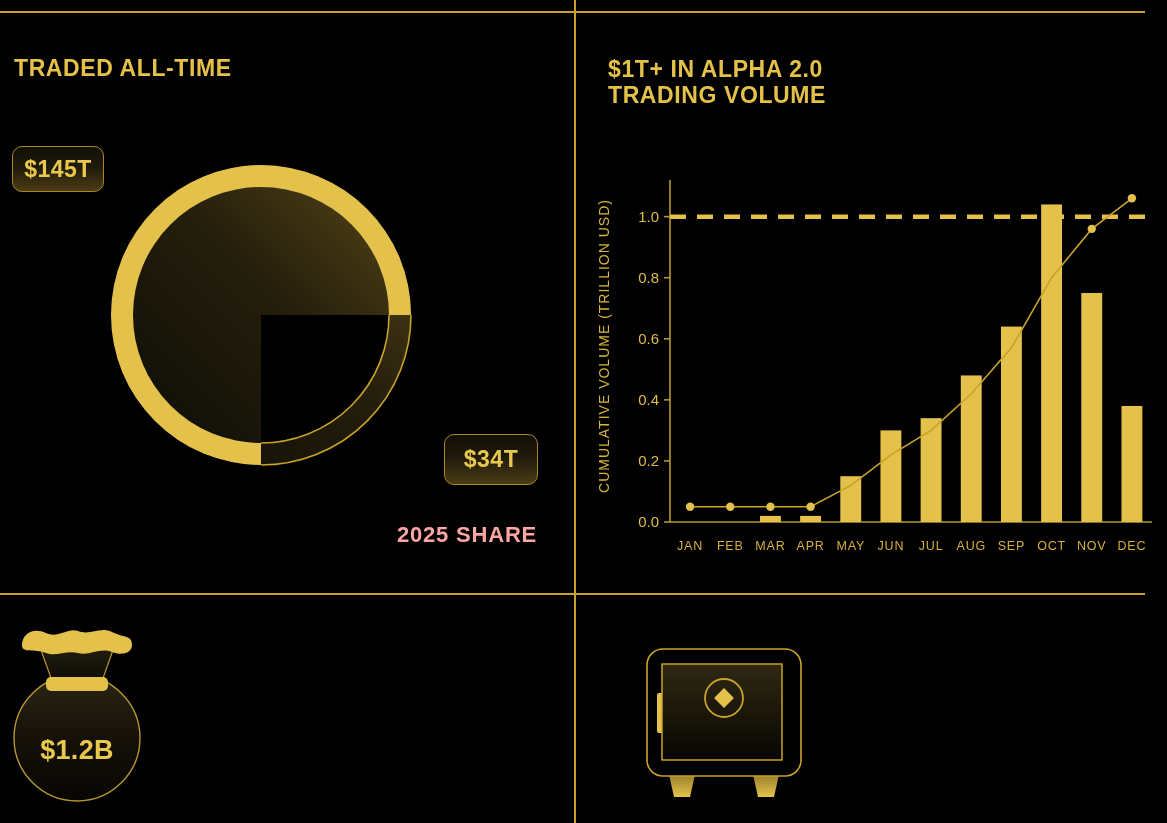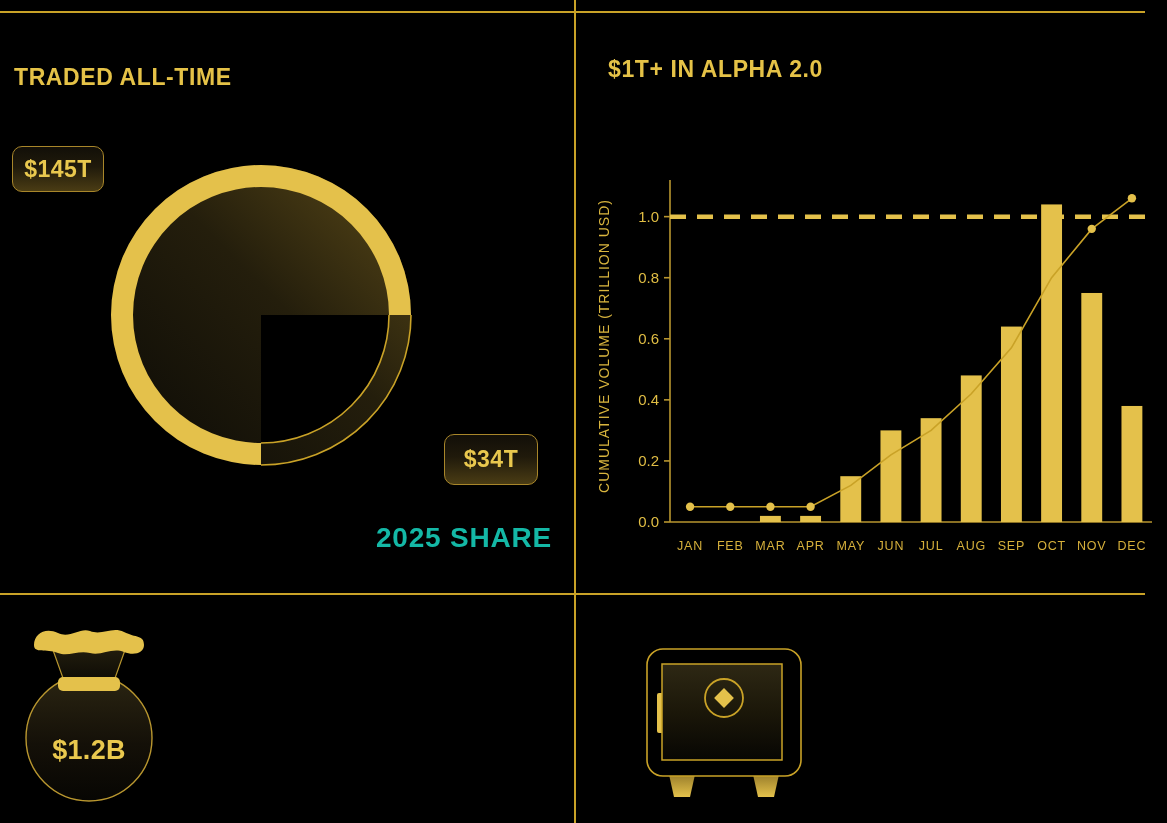--- a/index.html
+++ b/index.html
@@ -23,52 +23,52 @@
     font-size:23px; font-weight:bold; letter-spacing:0.6px;
     line-height:26px; color:#e5c247; text-transform:uppercase;
   }
   .subhead {
     font-size:15.5px; letter-spacing:0.9px; color:#d4ae3a;
     text-transform:uppercase; font-weight:400;
   }
 
   
   #panel-traded { position:absolute; left:0; top:0; width:574px; height:593px; }
-  #panel-traded .headline { position:absolute; left:14px; top:64px; }
+  #panel-traded .headline { position:absolute; left:14px; top:55px; }
 
   .badge {
     position:absolute;
     display:flex; align-items:center; justify-content:center;
     border:1px solid #a8862a; border-radius:10px;
     background:linear-gradient(180deg,#120f08 0%, #201a0b 45%, #4a3c14 100%);
     color:#e9c84e; font-weight:bold; letter-spacing:0.5px;
   }
   #badge-145t { left:12px; top:146px; width:92px; height:46px; font-size:23px; }
   #badge-34t  { left:444px; top:434px; width:94px; height:51px; font-size:23px; }
 
-  #share-label { position:absolute; left:376px; top:522px; font-size:28px;
-                 font-weight:bold; letter-spacing:0.8px; color:#14b8a6; }
+  #share-label { position:absolute; left:397px; top:522px; font-size:22px;
+                 font-weight:bold; letter-spacing:0.8px; color:#fca5a5; }
 
   #donut { position:absolute; left:86px; top:140px; width:350px; height:350px; }
 
   
   #panel-alpha { position:absolute; left:576px; top:0; width:591px; height:593px; }
   #panel-alpha .headline { position:absolute; left:32px; top:56px; }
   #panel-alpha .subhead  { position:absolute; left:33px; top:132px; }
   #chart { position:absolute; left:22px; top:168px; width:560px; height:400px; }
 
   .y-axis-title {
     position:absolute; left:-194px; top:170px; width:400px;
     transform:rotate(-90deg); transform-origin:center;
     text-align:center; font-size:14px; letter-spacing:1px;
     color:#d9b53e; text-transform:uppercase; white-space:nowrap;
   }
 
   
-  #panel-rewards { position:absolute; left:12px; top:595px; width:574px; height:192px; }
+  #panel-rewards { position:absolute; left:0; top:595px; width:574px; height:192px; }
   #bag { position:absolute; left:8px; top:28px; width:138px; height:185px; }
 
   
   #panel-balances { position:absolute; left:576px; top:595px; width:591px; height:228px; }
   #vault { position:absolute; left:48px; top:42px; width:200px; height:170px; }
 </style>
 </head>
 <body>
 
 <div class="stage">
@@ -117,20 +117,21 @@
       <span>$34T</span>
     </div>
 
     <div id="share-label">2025 SHARE</div>
   </section>
 
   <section id="panel-alpha">
 
     <h2 class="headline">
       <span>$1T+ IN ALPHA 2.0</span><br>
+      <span>TRADING VOLUME</span>
     </h2>
 
 
     <div id="chart">
       <div class="y-axis-title">CUMULATIVE VOLUME (TRILLION USD)</div>
       <svg id="chart-svg" width="560" height="400" viewBox="0 0 560 400">
           <line x1="72" y1="12" x2="72" y2="354" stroke="#b8962f" stroke-width="1.6"></line>
           <line x1="72" y1="354" x2="554" y2="354" stroke="#b8962f" stroke-width="1.6"></line>
           <line x1="66" y1="354" x2="72" y2="354" stroke="#b8962f" stroke-width="1.6"></line>
           <text x="61" y="359" fill="#e0bd44" font-size="15" text-anchor="end" font-family="&quot;Liberation Sans&quot;, sans-serif">0.0</text>

